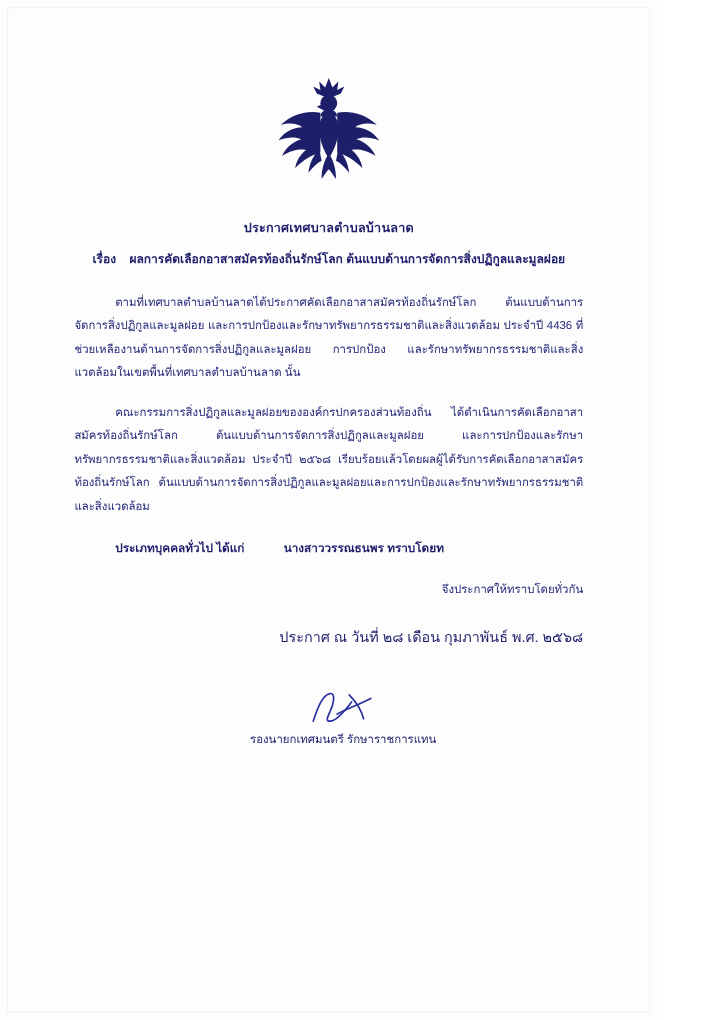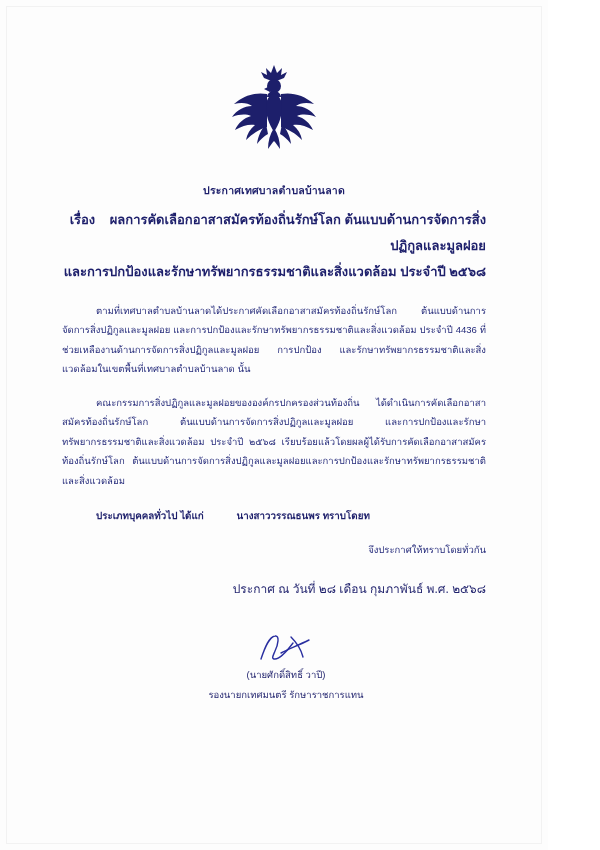--- a/index.html
+++ b/index.html
@@ -50,24 +50,24 @@
     margin-top: 26px;
   }
   .title-line {
     font-weight: bold;
     font-size: 10.5px;
     color: #1d1f6b;
     letter-spacing: 0.2px;
     line-height: 2.0;
   }
   .subject-block {
-    text-align: right;
+    text-align: center;
     margin-top: 6px;
     font-weight: bold;
-    font-size: 13px;
+    font-size: 10px;
     line-height: 2.0;
   }
   .subject-row {
     display: block;
   }
   p.para {
     margin: 0;
     margin-top: 16px;
     text-align: justify;
     text-justify: inter-word;
@@ -163,21 +163,20 @@
     <div class="title-block">
       <div class="title-line">ประกาศเทศบาลตำบลบ้านลาด</div>
     </div>
 
     <div class="subject-block">
       <div class="subject-row">
         <span>เรื่อง</span>
         &nbsp;&nbsp;
         <span>ผลการคัดเลือกอาสาสมัครท้องถิ่นรักษ์โลก ต้นแบบด้านการจัดการสิ่งปฏิกูลและมูลฝอย</span>
       </div>
-      <div class="subject-row">และการปกป้องและรักษาทรัพยากรธรรมชาติและสิ่งแวดล้อม ประจำปี ๒๕๖๘</div>
     </div>
 
     <p class="para">ตามที่เทศบาลตำบลบ้านลาดได้ประกาศคัดเลือกอาสาสมัครท้องถิ่นรักษ์โลก ต้นแบบด้านการจัดการสิ่งปฏิกูลและมูลฝอย และการปกป้องและรักษาทรัพยากรธรรมชาติและสิ่งแวดล้อม ประจำปี 4436 ที่ช่วยเหลืองานด้านการจัดการสิ่งปฏิกูลและมูลฝอย การปกป้อง และรักษาทรัพยากรธรรมชาติและสิ่งแวดล้อมในเขตพื้นที่เทศบาลตำบลบ้านลาด นั้น</p>
 
     <p class="para tight">คณะกรรมการสิ่งปฏิกูลและมูลฝอยขององค์กรปกครองส่วนท้องถิ่น ได้ดำเนินการคัดเลือกอาสาสมัครท้องถิ่นรักษ์โลก ต้นแบบด้านการจัดการสิ่งปฏิกูลและมูลฝอย และการปกป้องและรักษาทรัพยากรธรรมชาติและสิ่งแวดล้อม ประจำปี ๒๕๖๘ เรียบร้อยแล้วโดยผลผู้ได้รับการคัดเลือกอาสาสมัครท้องถิ่นรักษ์โลก ต้นแบบด้านการจัดการสิ่งปฏิกูลและมูลฝอยและการปกป้องและรักษาทรัพยากรธรรมชาติและสิ่งแวดล้อม</p>
 
     <div class="winner-line">
       <span>ประเภทบุคคลทั่วไป ได้แก่</span>
       <span class="winner-name">นางสาววรรณธนพร ทราบโดยท</span>
     </div>
@@ -189,18 +188,17 @@
     <div class="signature-block">
       <div class="sig-mark">
         <svg width="70" height="34" viewBox="0 0 70 34" aria-hidden="true">
           <g fill="none" stroke="#2a2fa0" stroke-width="1.4" stroke-linecap="round">
             <path d="M10 28 C14 16 18 6 24 5 C29 4 27 14 24 20 C22 25 20 28 24 28 C29 28 36 20 42 12"></path>
             <path d="M30 22 C38 18 48 14 58 9"></path>
             <path d="M40 6 C46 12 50 18 52 26"></path>
           </g>
         </svg>
       </div>
-      <div class="sig-name">(นายศักดิ์สิทธิ์ วาปี)</div>
       <div class="sig-role">รองนายกเทศมนตรี รักษาราชการแทน</div>
     </div>
 
   </div>
 </div>
 
 </body></html>

